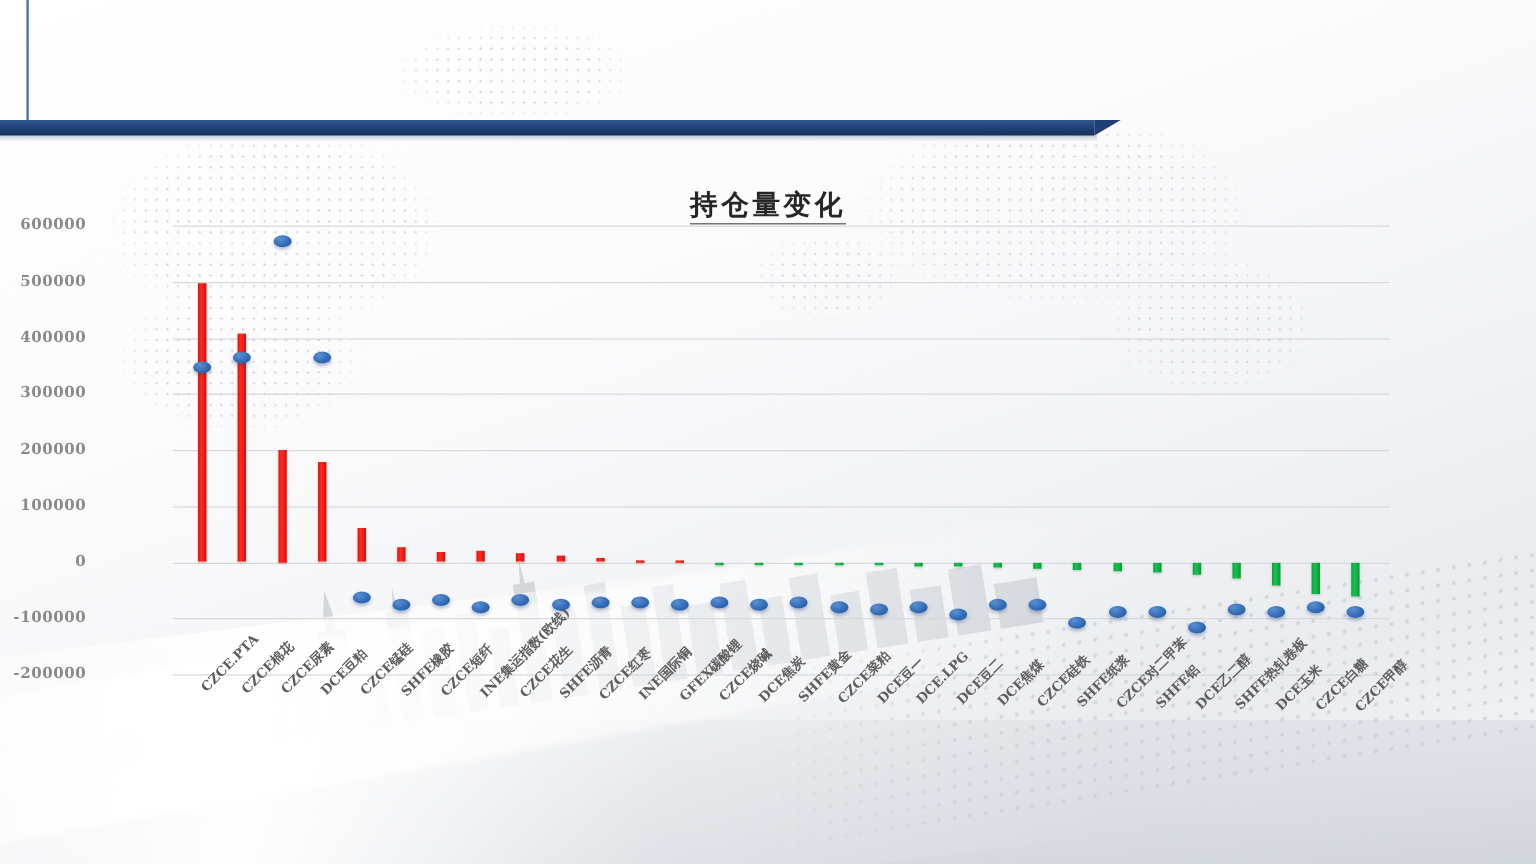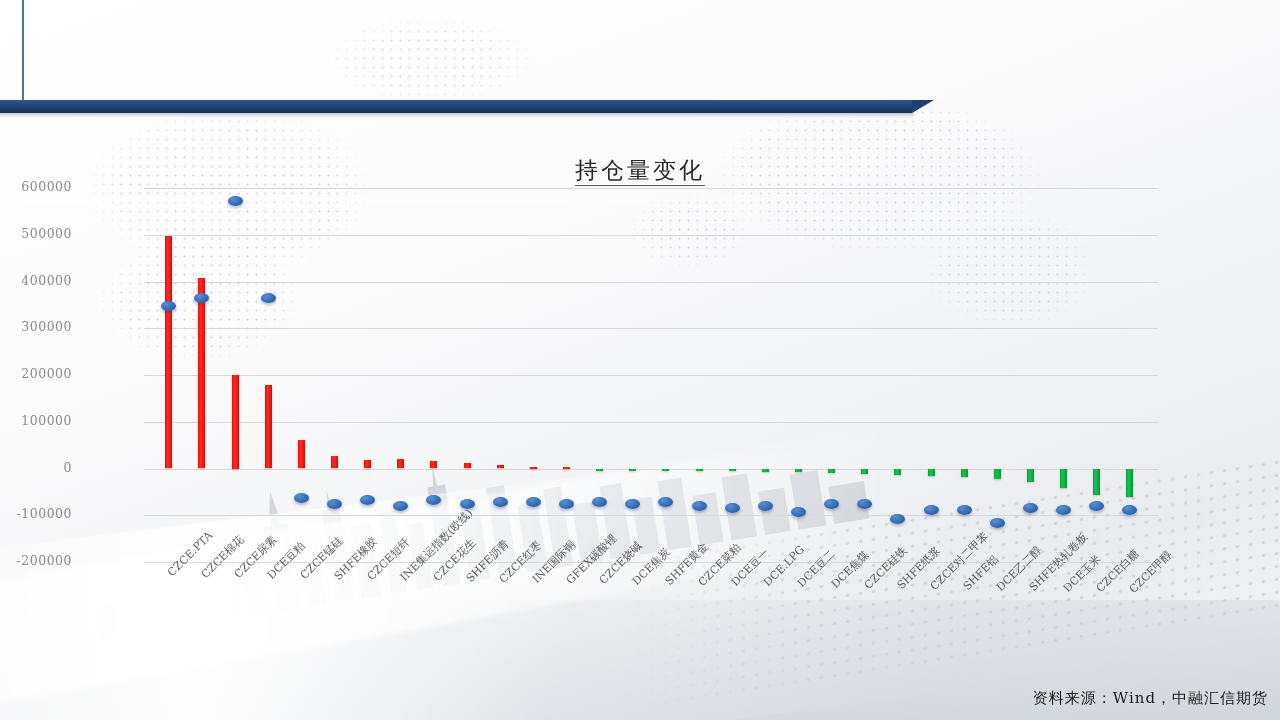--- a/index.html
+++ b/index.html
@@ -65,21 +65,21 @@
   .hdr-band{position:absolute;left:0;top:100px;height:13px;width:912px;
     background:linear-gradient(180deg,#2f568f 0%,#1f3f74 55%,#17315c 100%);}
   .hdr-band-tip{position:absolute;left:912px;top:100px;width:0;height:0;
     border-top:13px solid #1f3f74;border-right:22px solid transparent;}
   .hdr-band-shadow{position:absolute;left:0;top:113px;height:5px;width:914px;
     background:linear-gradient(180deg,rgba(90,110,140,.35),rgba(255,255,255,0));}
   .hdr-band-hl{position:absolute;left:0;top:100px;height:3px;width:912px;
     background:linear-gradient(90deg,rgba(255,255,255,.45),rgba(255,255,255,.05));}
 
   
-  #chart{position:absolute;left:0;top:0;width:1280px;height:720px;}
+  #chart{position:absolute;left:0;top:0;width:1280px;height:720px;font-weight:bold;}
   .chart-title{position:absolute;left:0;top:155px;width:1280px;text-align:center;
     font-size:23px;color:#262626;letter-spacing:3px;
     font-family:"DejaVu Serif","Liberation Serif",serif;}
   .chart-title span{border-bottom:1.5px solid #555;padding-bottom:2px;}
 
   .plot{position:absolute;left:144px;top:188px;width:1014px;height:374px;}
   .gridline{position:absolute;left:0;width:1014px;height:1px;background:#d5d8dc;}
 
   .ytick{position:absolute;text-align:right;font-size:12.5px;color:#8a8a8a;
     font-family:"DejaVu Serif","Liberation Serif",serif;letter-spacing:.5px;}
@@ -264,14 +264,13 @@
         <div class="xlab" style="left: 927.01px; top: 582.65px;">CZCE对二甲苯</div>
         <div class="xlab" style="left: 960.147px; top: 583.2px;">SHFE铝</div>
         <div class="xlab" style="left: 993.284px; top: 583.75px;">DCE乙二醇</div>
         <div class="xlab" style="left: 1026.42px; top: 584.3px;">SHFE热轧卷板</div>
         <div class="xlab" style="left: 1059.56px; top: 584.85px;">DCE玉米</div>
         <div class="xlab" style="left: 1092.7px; top: 585.4px;">CZCE白糖</div>
         <div class="xlab" style="left: 1125.83px; top: 585.95px;">CZCE甲醇</div>
       </div>
   </div>
 
-  <div class="source">资料来源：Wind，中融汇信期货</div>
 </div>
 
 </body></html>

